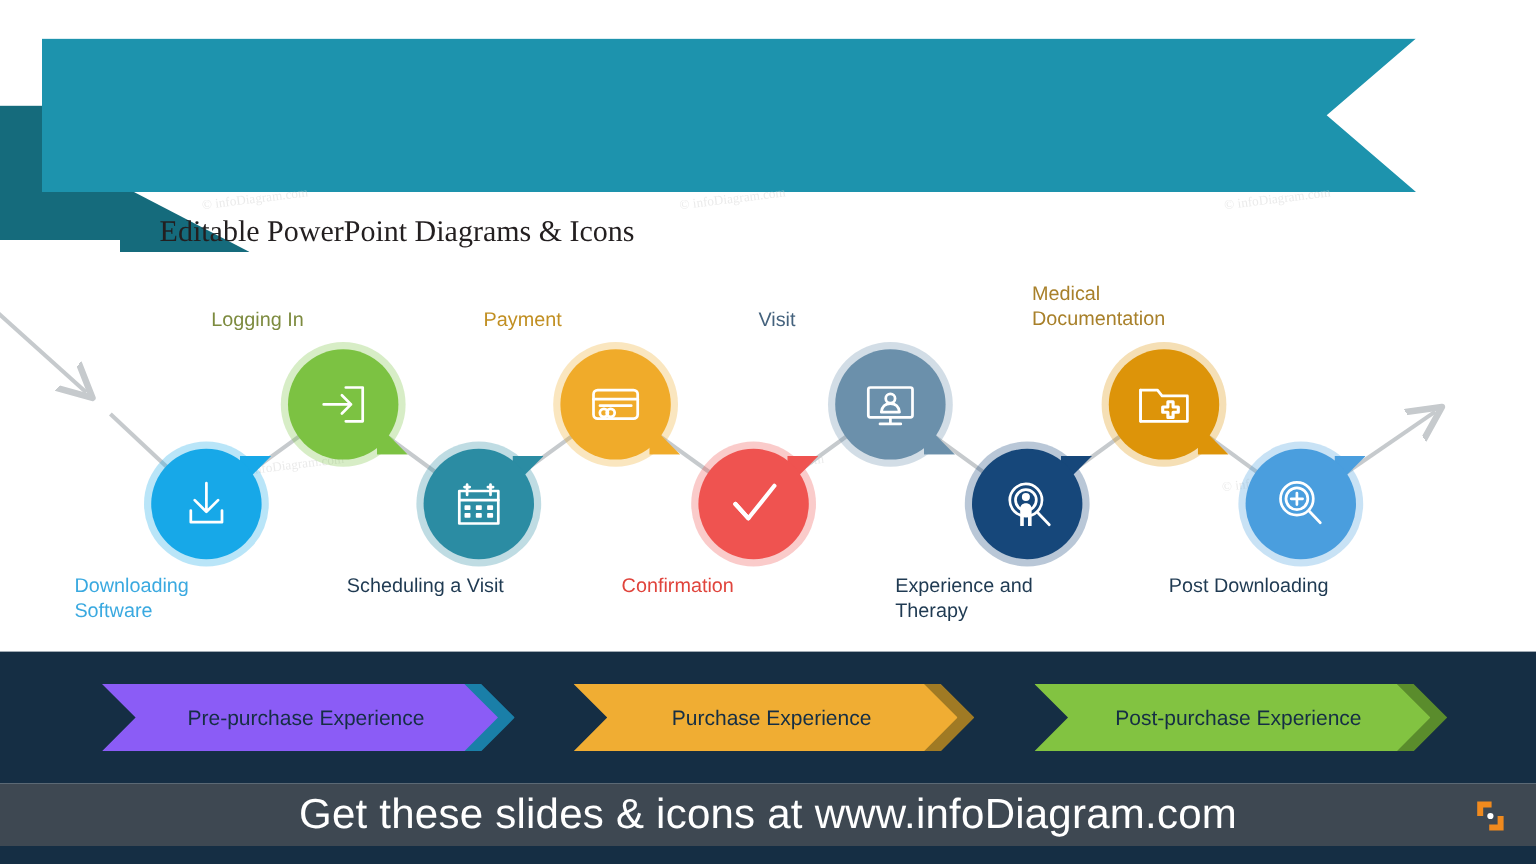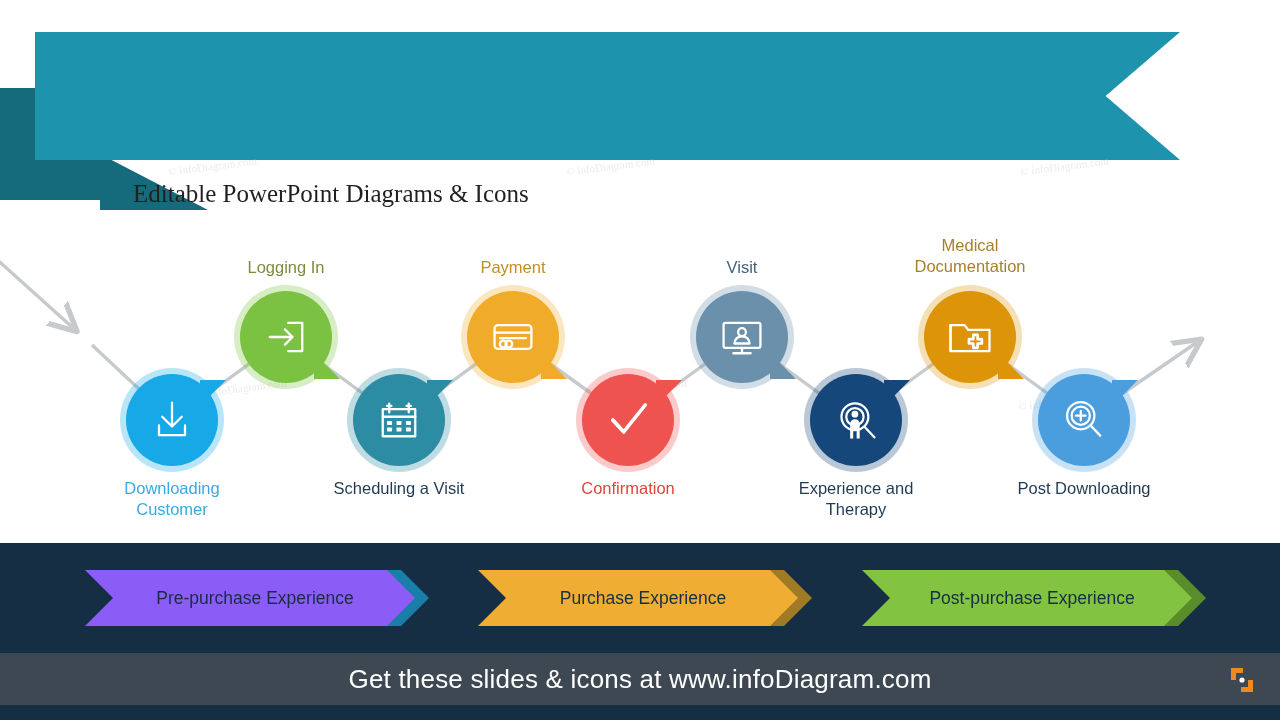--- a/index.html
+++ b/index.html
@@ -65,21 +65,21 @@
   .tail{
     position:absolute; width:26px; height:26px; z-index:-1;
   }
   .tail.up-right{ right:-8px; bottom:4px; clip-path:polygon(0 0, 100% 100%, 0 100%); }
   .tail.dn-right{ right:-8px; top:6px; clip-path:polygon(0 0, 100% 0, 0 100%); }
 
   .glyph{ width:52px; height:52px; }
   .glyph svg{ width:100%; height:100%; display:block; }
 
   .lbl{
-    position:absolute; text-align:center; font-size:16.5px; line-height:1.28;
+    position:absolute; text-align:left; font-size:16.5px; line-height:1.28;
     white-space:nowrap; z-index:7;
   }
 
   
   .darkstrip{
     position:absolute; left:0; top:543px; width:1280px; height:110px;
     background:#152e44; z-index:8;
   }
   .chev{
     position:absolute; height:56px; z-index:9;
@@ -95,21 +95,21 @@
     padding-left:10px;
   }
 
   
   .footer{
     position:absolute; left:0; top:653px; width:1280px; height:52px;
     background:#3e4852; z-index:10;
     display:flex; align-items:center; justify-content:center;
   }
   .footer-text{
-    color:#ffffff; font-size:26px; font-weight:400; letter-spacing:.2px;
+    color:#ffffff; font-size:35px; font-weight:400; letter-spacing:.2px;
   }
   .footer-bottom{
     position:absolute; left:0; top:705px; width:1280px; height:15px;
     background:#152e44; z-index:10;
   }
   .logo{ position:absolute; right:22px; top:664px; width:32px; height:32px; z-index:11; }
 </style>
 </head>
 <body>
 
@@ -160,21 +160,21 @@
             <div class="glyph">
               <svg viewBox="0 0 48 48">
                 <path stroke="#ffffff" fill="none" stroke-width="2.1" stroke-linecap="round" stroke-linejoin="round" d="M24 8 L24 30 M24 30 L15 21 M24 30 L33 21"></path>
      <path stroke="#ffffff" fill="none" stroke-width="2.1" stroke-linecap="round" stroke-linejoin="round" d="M12 29 L12 38 L36 38 L36 29"></path>
               </svg>
             </div>
           </div>
         </div>
         <div class="lbl" style="color: rgb(58, 169, 224); width: 220px; left: 62px; top: 253px;">
           <div>Downloading</div>
-          <div>Customer</div>
+          <div>Software</div>
         </div>
         <div class="node" style="left: 240px; top: 66px; width: 92px; height: 92px;">
           <div class="bubble" style="background: rgb(124, 194, 66);">
             <div class="halo" style="background: rgb(124, 194, 66);"></div>
             <div class="tail up-right" style="background: rgb(124, 194, 66);"></div>
             <div class="glyph">
               <svg viewBox="0 0 48 48">
                 <path stroke="#ffffff" fill="none" stroke-width="2.1" stroke-linecap="round" stroke-linejoin="round" d="M26 11 L39 11 L39 37 L26 37"></path>
      <path stroke="#ffffff" fill="none" stroke-width="2.1" stroke-linecap="round" stroke-linejoin="round" d="M9 24 L30 24 M30 24 L23 17 M30 24 L23 31"></path>
               </svg>

